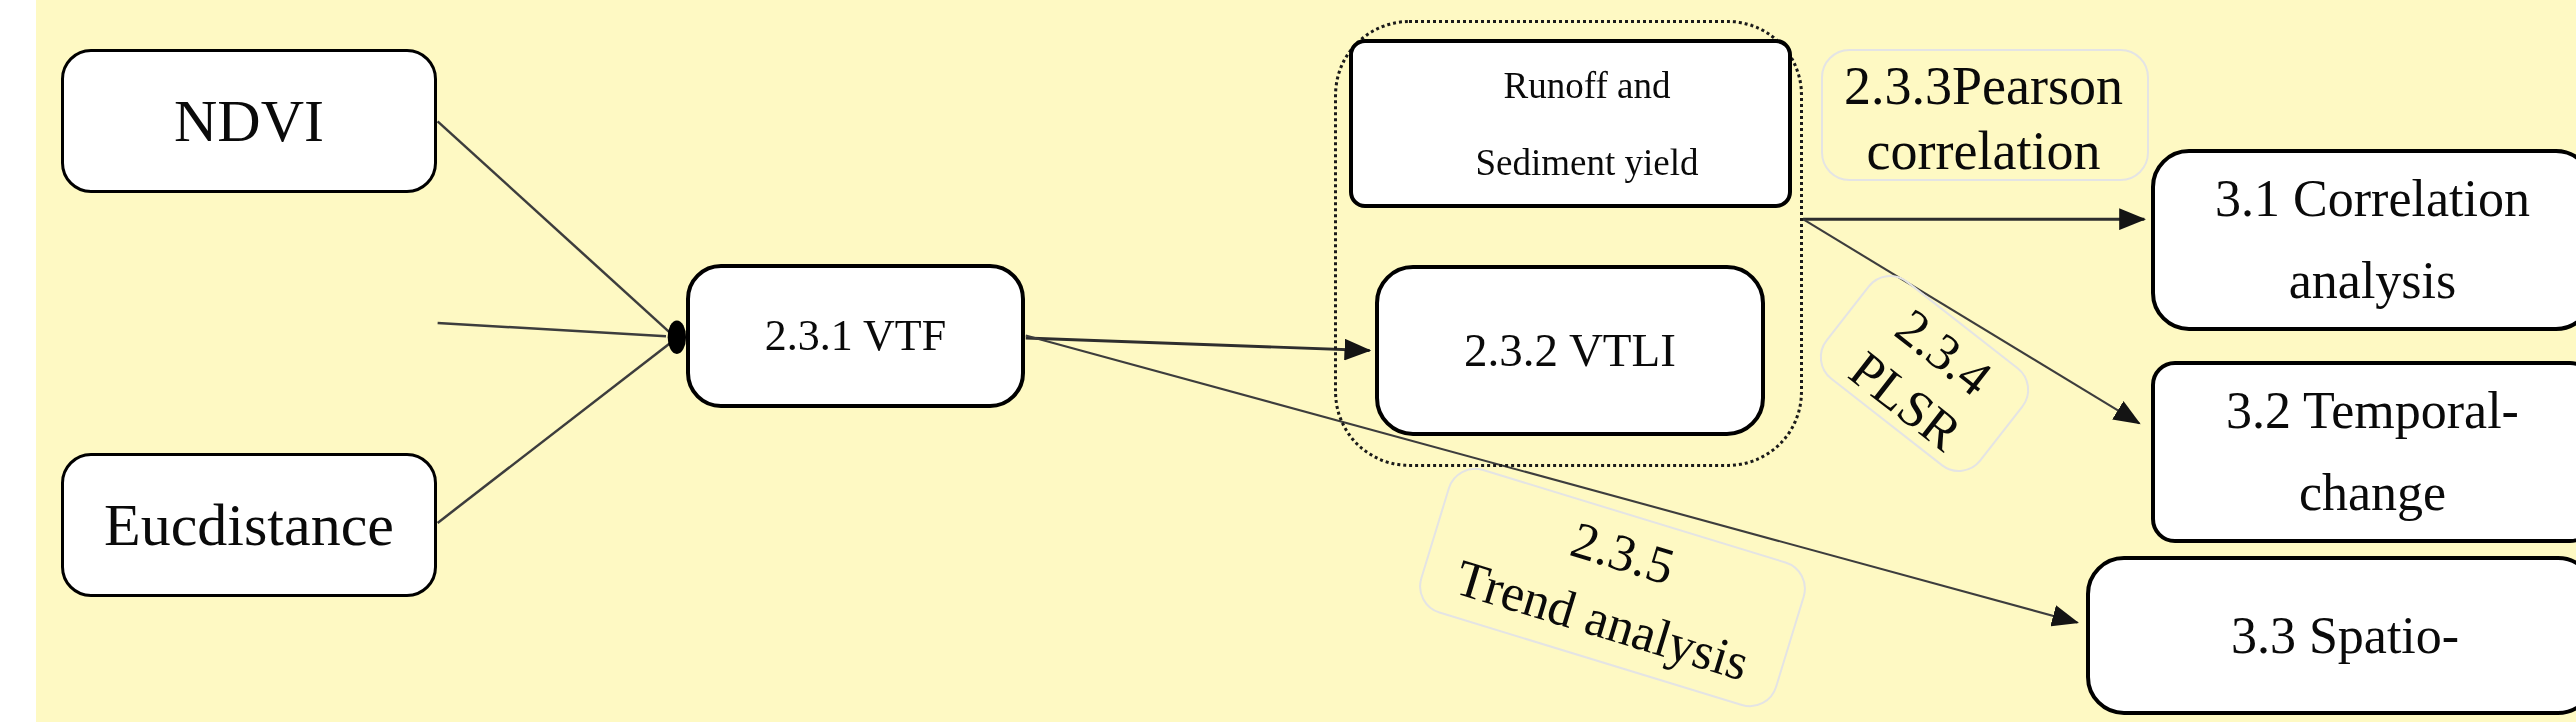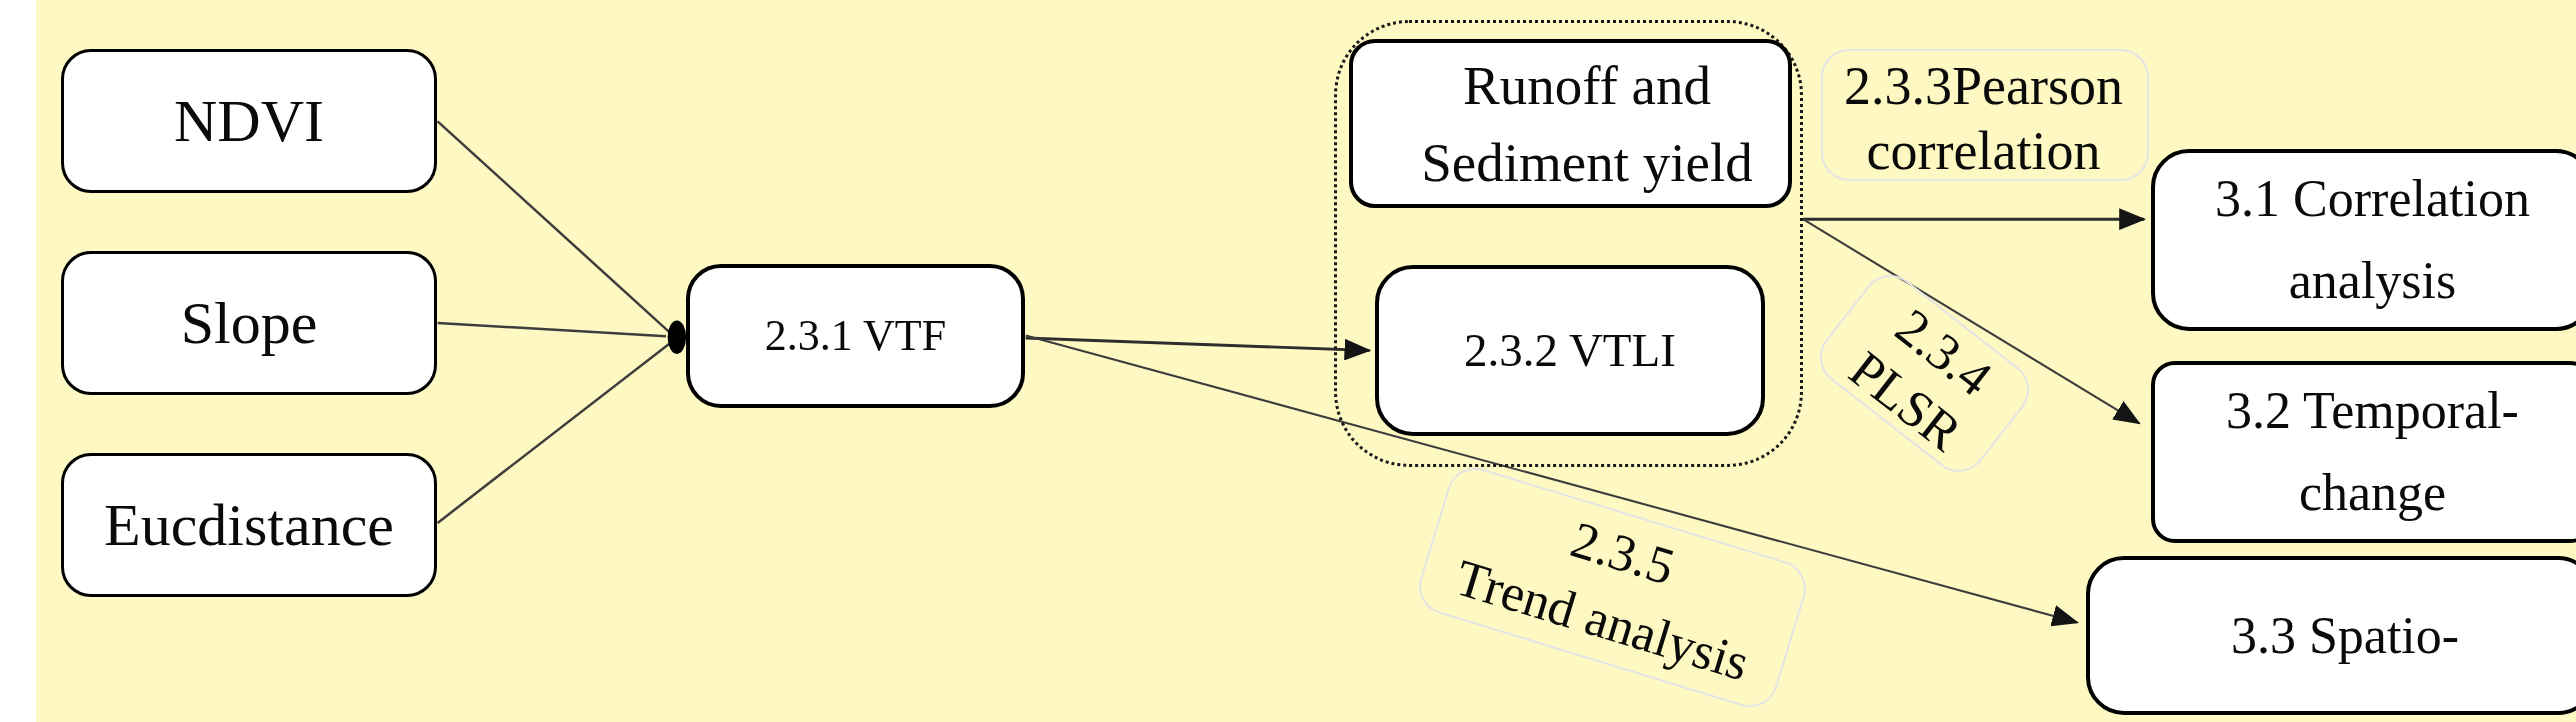--- a/index.html
+++ b/index.html
@@ -22,21 +22,21 @@
     display:flex;
     flex-direction:column;
     align-items:center;
     justify-content:center;
     text-align:center;
     line-height:1.15;
   }
   .node .ln{display:block;white-space:nowrap;}
   .node-left{border-width:3.3px;border-radius:30px;font-size:60px;}
   .node-vtf{font-size:44px;}
-  .node-runoff{font-size:55px;line-height:77px;border-radius:26px;padding-left:33px;}
+  .node-runoff{font-size:37px;line-height:77px;border-radius:16px;padding-left:33px;}
   .node-vtli{font-size:47px;border-radius:38px;}
   .node-right{font-size:52px;line-height:82px;border-radius:38px;}
   .node-33{line-height:74px;}
   .group-dotted{
     position:absolute;box-sizing:border-box;
     border:3.3px dotted #1a1a1a;
     border-radius:75px;
     background:transparent;
   }
   .edge-label{
@@ -81,23 +81,20 @@
 
   <div class="group-dotted" style="left:1298px;top:20px;width:469px;height:447px;"></div>
 
   <div class="label-outline" style="left:1785px;top:49px;width:328px;height:132px;"></div>
   <div class="label-outline rot38" style="left:1790px;top:311px;width:197px;height:125px;"></div>
   <div class="label-outline rot17" style="left:1390px;top:512px;width:373px;height:151px;"></div>
 
   <div class="node node-left" style="left:25px;top:49px;width:376px;height:144px;">
     <span class="ln">NDVI</span>
   </div>
-  <div class="node node-left" style="left:25px;top:251px;width:376px;height:144px;">
-    <span class="ln">Slope</span>
-  </div>
   <div class="node node-left" style="left:25px;top:453px;width:376px;height:144px;">
     <span class="ln">Eucdistance</span>
   </div>
 
   <div class="node node-vtf" style="left:650px;top:264px;width:339px;height:144px;">
     <span class="ln">2.3.1 VTF</span>
   </div>
 
   <div class="node node-runoff" style="left:1313px;top:39px;width:443px;height:169px;">
     <span class="ln">Runoff and</span>

